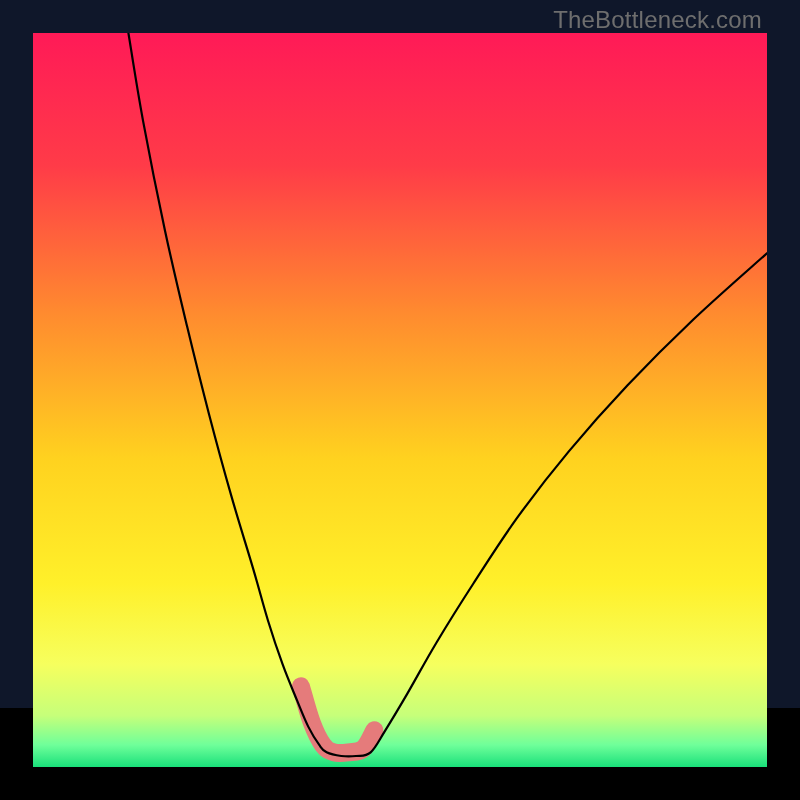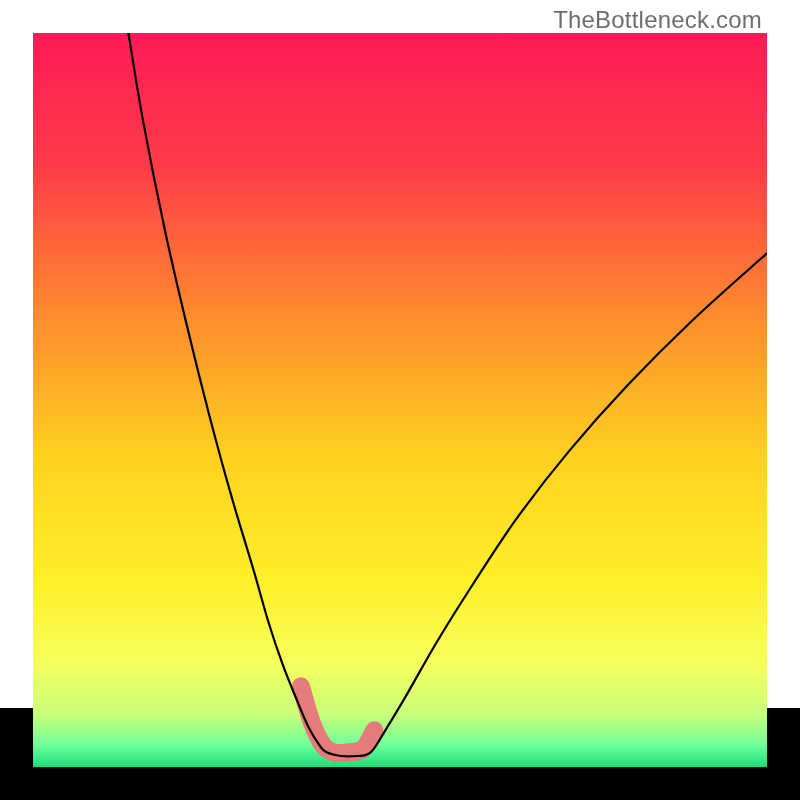--- a/index.html
+++ b/index.html
@@ -10,21 +10,21 @@
     overflow: hidden;
     background: #000;
     font-family: Arial, Helvetica, sans-serif;
   }
   .frame {
     position: absolute;
     left: 0;
     top: 0;
     width: 800px;
     height: 708px;
-    background: #ffffff;
+    background: #0f172a;
   }
   .plot-area {
     position: absolute;
     left: 33px;
     top: 33px;
     width: 734px;
     height: 734px;
   }
   .gradient-bg {
     position: absolute;

